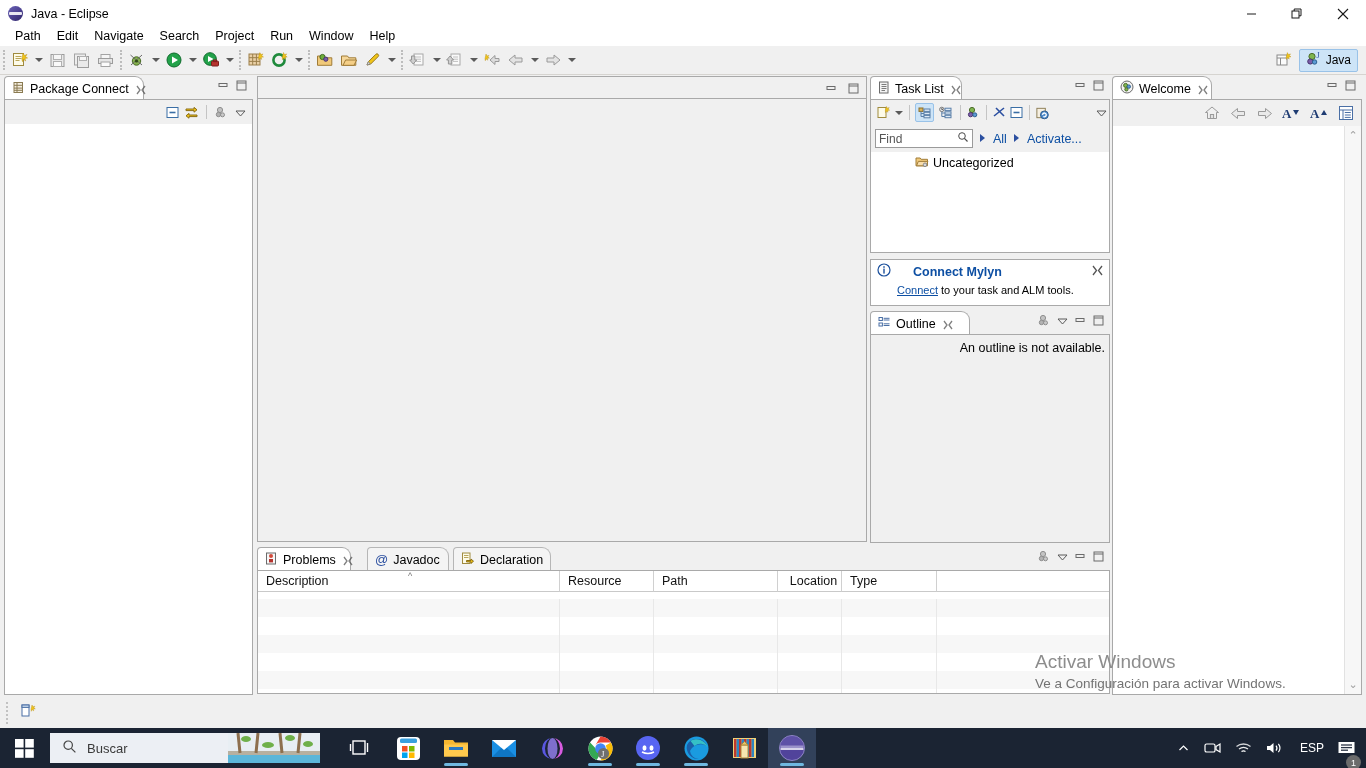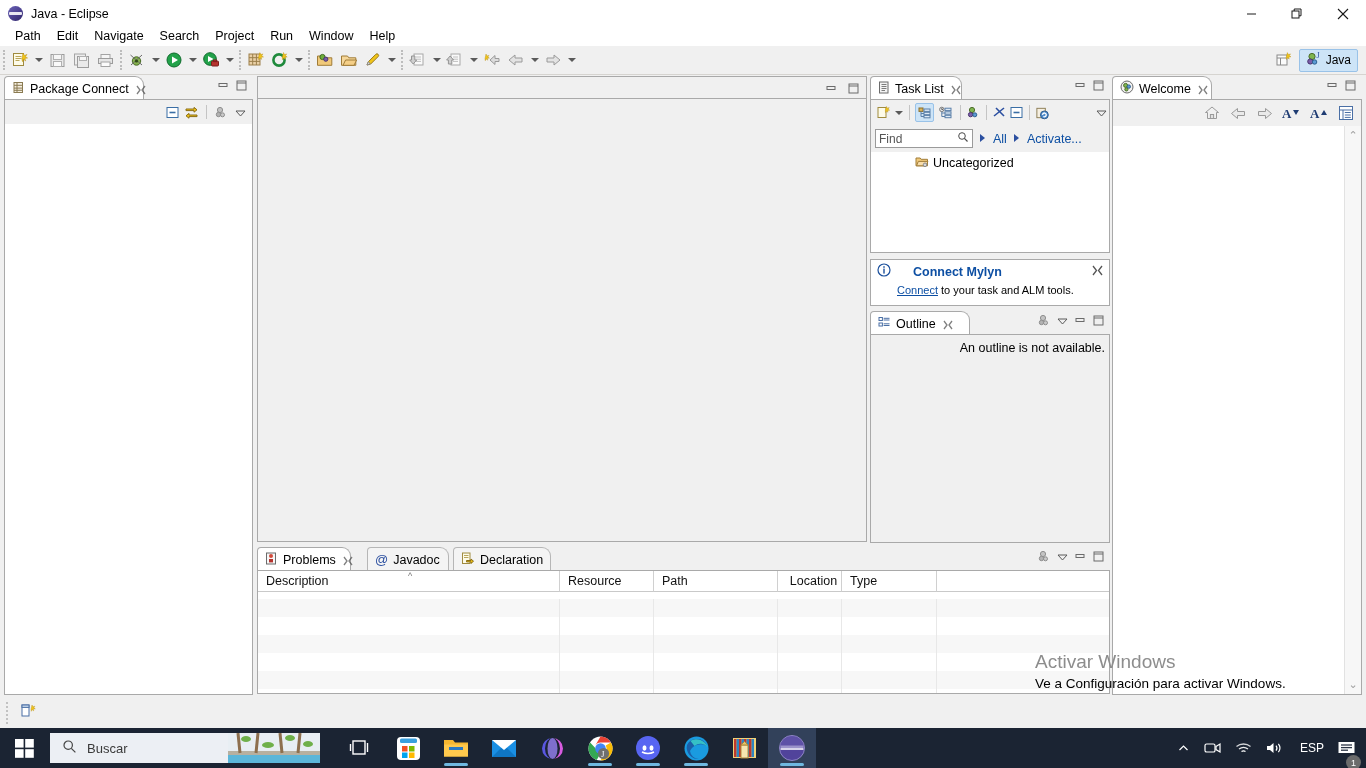--- a/index.html
+++ b/index.html
@@ -221,21 +221,21 @@
     border-left: 2px dotted #c2c2c2;
   }
   .sb-icon { margin-left: 8px; }
 
   
   .watermark {
     position: absolute; left: 1035px; top: 650px; width: 330px;
     color: #8a8a8a; pointer-events: none; z-index: 5;
   }
   .watermark .wm1 { font-size: 19px; line-height: 24px; color: #8d8d8d; }
-  .watermark .wm2 { font-size: 13.5px; line-height: 20px; color: #000000; }
+  .watermark .wm2 { font-size: 13.5px; line-height: 20px; color: #737373; }
 
   
   .taskbar {
     position: absolute; left: 0; top: 728px; width: 1366px; height: 40px;
     background: #1b2433;
     display: flex; align-items: center;
   }
   .start-btn {
     width: 48px; height: 40px; display: flex; align-items: center; justify-content: center;
   }

